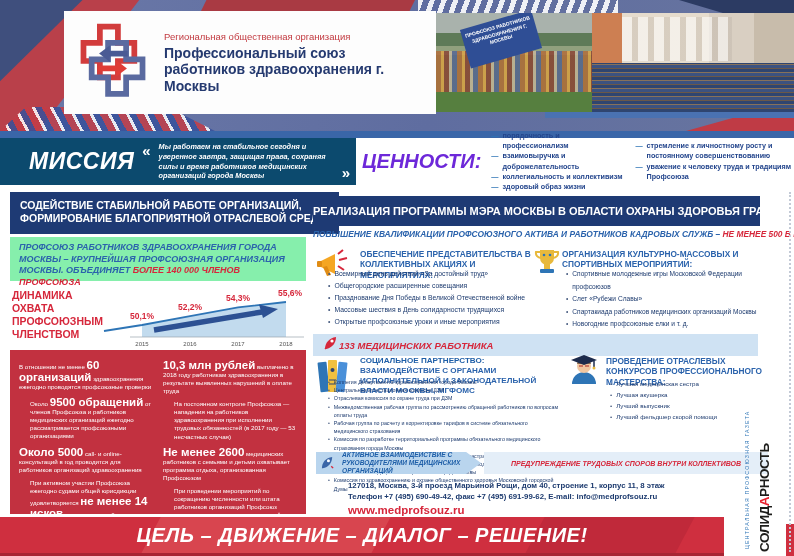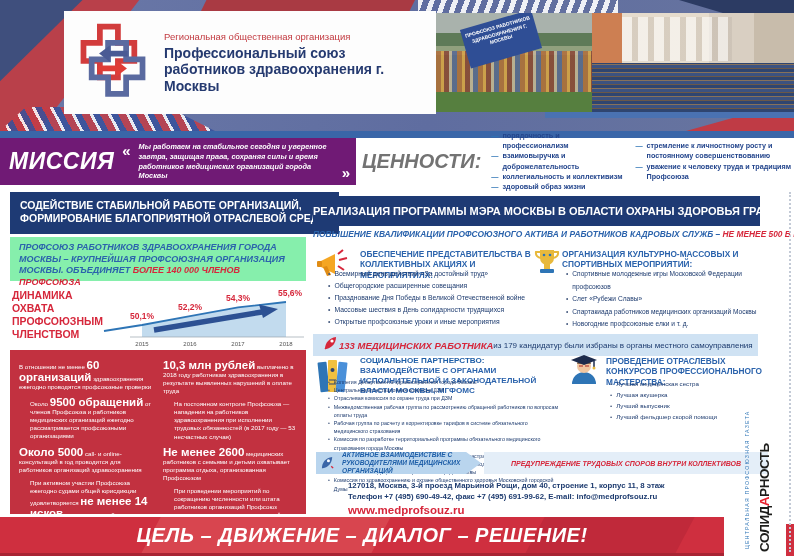--- a/index.html
+++ b/index.html
@@ -33,28 +33,28 @@
   #photo2{left:592px;top:13px;width:202px;height:99px;overflow:hidden;background:#d8cec1}
   #photo2 .wall{position:absolute;left:0;top:0;width:100%;height:52%;
       background:linear-gradient(90deg,#cd7f52 0 15%,#e6dccd 15% 58%,#d9cfc2 58% 80%,#c8bcab 80%)}
   #photo2 .windows{position:absolute;left:30px;top:4px;width:110px;height:44px;opacity:.6;
       background:repeating-linear-gradient(90deg,rgba(255,255,255,.9) 0 10px,rgba(170,160,150,.4) 10px 16px)}
   #photo2 .crowd{position:absolute;left:0;bottom:0;width:100%;height:50%;
       background:repeating-linear-gradient(0deg,#2f4570 0 3px,#6b5848 3px 4px,#3c5280 4px 7px,#87715a 7px 8px)}
   
   #band-bar{left:0;top:131px;width:794px;height:7px;background:#3a66a8}
   #band{left:0;top:138px;width:794px;height:49px;background:#fff}
-  #mission{position:absolute;left:0;top:0;width:356px;height:47px;background:#701a75;color:#fff;
-      display:flex;align-items:center;gap:8px;padding:0 6px 0 9px}
+  #mission{position:absolute;left:0;top:0;width:356px;height:47px;background:#0c4a6e;color:#fff;
+      display:flex;align-items:center;gap:8px;padding:0 6px 0 29px}
   .mission-label{font-size:23px;font-weight:bold;font-style:italic;letter-spacing:.5px;flex:0 0 auto}
   .q-mark{font-size:15px;font-weight:bold;align-self:flex-start;margin-top:4px}
   .q-mark.close{align-self:flex-end;margin:0 0 4px 0}
   .mission-quote{font-size:7.3px;font-style:italic;font-weight:bold;line-height:1.35;width:196px}
   #values{position:absolute;left:362px;top:0;width:432px;height:47px;display:flex;align-items:center;gap:10px}
-  .values-label{color:#737373;font-size:20px;font-weight:bold;font-style:italic;flex:0 0 auto}
+  .values-label{color:#6d28d9;font-size:20px;font-weight:bold;font-style:italic;flex:0 0 auto}
   .vcol{font-size:7.2px;font-weight:bold;color:#23458c;line-height:1.4}
   .vcol .bl{display:flex;gap:4px}
   .vcol .blt{color:#2e75b6;flex:0 0 auto}
   #vcol1{width:142px}#vcol2{width:168px}
   
   .navy-box{background:#1e3a74;color:#fff;font-weight:bold}
   #l-header{left:10px;top:192px;width:329px;height:42px;font-size:10.5px;line-height:1.25;padding:7px 10px}
   #l-intro{left:10px;top:237px;width:296px;height:44px;background:#86efac;padding:5px 9px;
       font-size:9px;font-weight:bold;font-style:italic;color:#2b63ac;line-height:1.3}
   #l-intro .hl{color:#d6273b}
@@ -308,21 +308,20 @@
 
   <div id="banner133" class="abs">
     <span>
       <svg width="16" height="16" viewBox="0 0 16 16">
         <path d="M2 14 C2 8 6 3 13 2 C13 8 9 13 3 14 z" fill="#d6273b"></path>
         <circle cx="9" cy="6" r="1.6" fill="#fff"></circle>
         <path d="M2 14 L5 11" stroke="#d6273b" stroke-width="1.5"></path>
       </svg>
     </span>
     <span class="hl">133 МЕДИЦИНСКИХ РАБОТНИКА</span>
-    <span class="rest">из 179 кандидатур были избраны в органы местного самоуправления</span>
   </div>
 
   <div id="social-icon" class="abs">
     <svg width="34" height="40" viewBox="0 0 34 40">
       <rect x="3" y="6" width="9" height="30" rx="1" fill="#2e75b6" transform="rotate(-6 7 21)"></rect>
       <rect x="12" y="4" width="9" height="32" rx="1" fill="#f0c040"></rect>
       <rect x="21" y="6" width="9" height="30" rx="1" fill="#4a90d9" transform="rotate(6 26 21)"></rect>
       <circle cx="16.5" cy="14" r="2" fill="#2e4470"></circle>
       <path d="M13 24 h7 M13 28 h7" stroke="#2e4470" stroke-width="1.2"></path>
     </svg>

